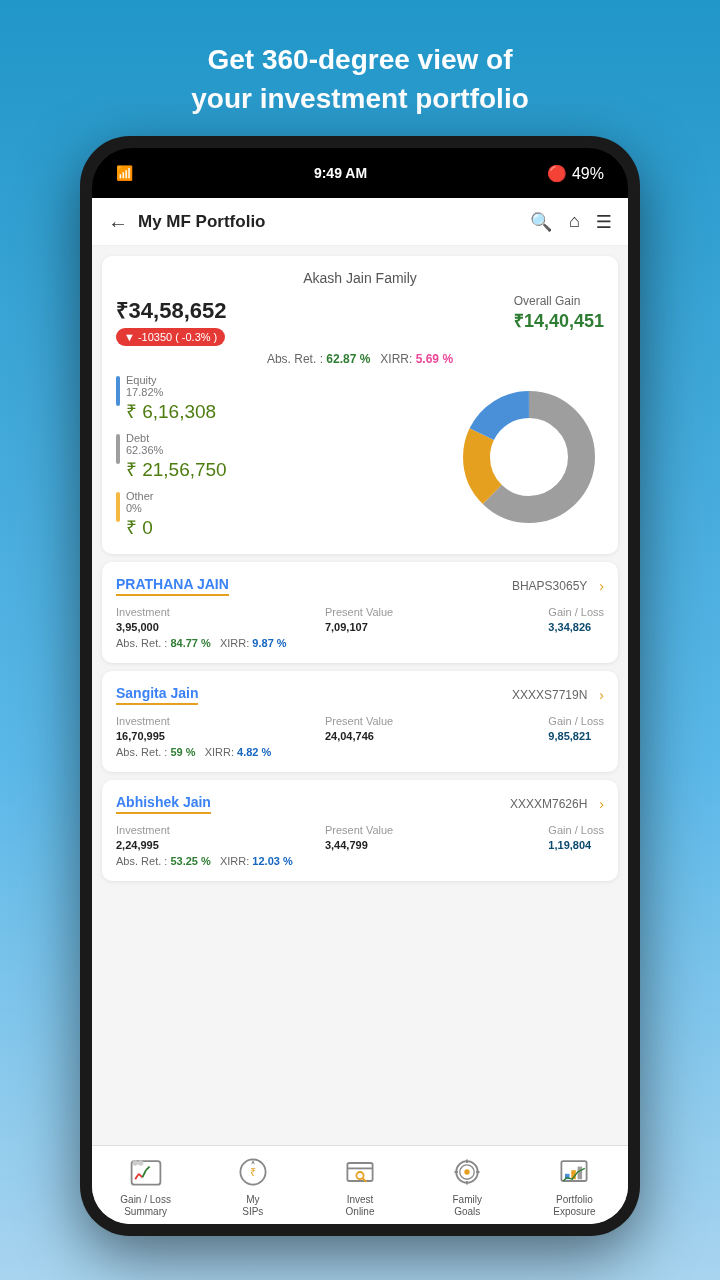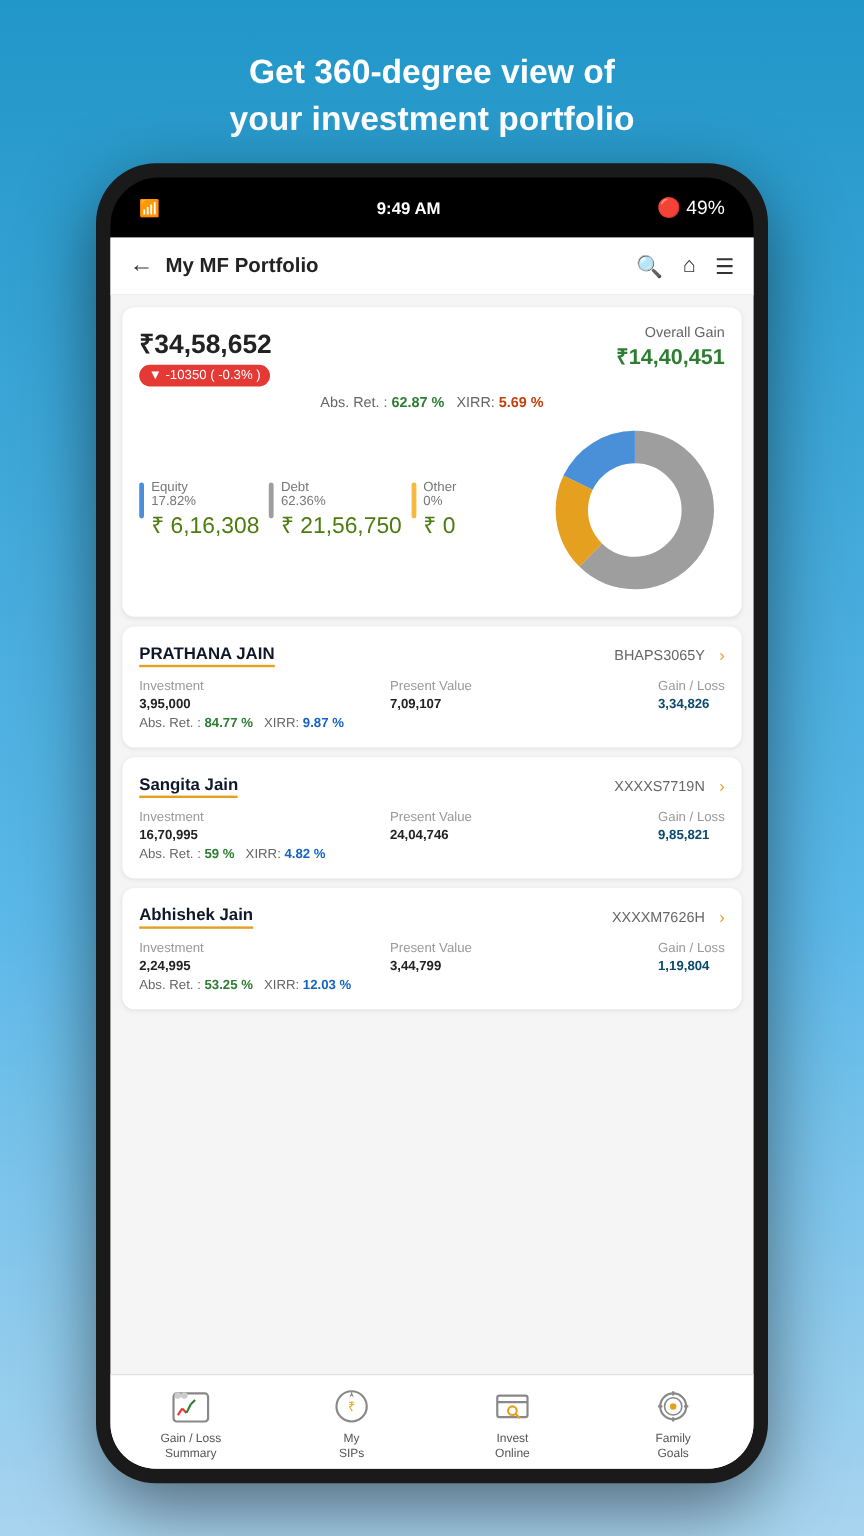--- a/index.html
+++ b/index.html
@@ -106,39 +106,40 @@
       background: #e53935;
       color: white;
       border-radius: 12px;
       padding: 3px 8px;
       font-size: 11px;
       display: inline-flex;
       align-items: center;
       gap: 3px;
       margin-top: 4px;
     }
-    .summary-right { text-align: right; }
+    .summary-right { }
     .overall-gain-label { font-size: 12px; color: #666; }
     .overall-gain-value { font-size: 18px; font-weight: 700; color: #2e7d32; }
     .abs-ret-row {
       text-align: center;
       font-size: 12px;
       color: #666;
       margin: 6px 0;
     }
     .abs-ret-row span.green { color: #2e7d32; font-weight: 600; }
-    .abs-ret-row span.blue { color: #c2410c; font-weight: 600; }
+    .abs-ret-row span.blue { color: #ec4899; font-weight: 600; }
     .chart-section {
       display: flex;
       align-items: center;
       margin-top: 8px;
     }
     .legend {
       flex: 1;
       display: flex;
+      flex-direction: column;
       gap: 8px;
     }
     .legend-item {
       display: flex;
       align-items: flex-start;
       gap: 6px;
     }
     .legend-bar {
       width: 4px;
       height: 30px;
@@ -167,21 +168,21 @@
     }
     .person-header {
       display: flex;
       align-items: center;
       justify-content: space-between;
       margin-bottom: 10px;
     }
     .person-name {
       font-size: 14px;
       font-weight: 700;
-      color: #0f172a;
+      color: #3b82f6;
       border-bottom: 2px solid #e6a020;
       padding-bottom: 2px;
     }
     .person-id {
       font-size: 12px;
       color: #666;
       display: flex;
       align-items: center;
       gap: 12px;
     }
@@ -254,20 +255,21 @@
       <div class="app-bar-icons">
         <span>🔍</span>
         <span>⌂</span>
         <span>☰</span>
       </div>
     </div>
 
     <div class="content">
 
       <div class="summary-card">
+        <div class="summary-title">Akash Jain Family</div>
         <div class="summary-top">
           <div class="summary-left">
             <div class="portfolio-value">₹34,58,652</div>
             <div class="change-badge">
               ▼ <span>-10350</span>
               (<span>-0.3%</span>)
             </div>
           </div>
           <div class="summary-right">
             <div class="overall-gain-label">Overall Gain</div>
@@ -449,16 +451,26 @@
           <circle cx="20" cy="20" r="8" fill="none" stroke="#888" stroke-width="1.5"></circle>
           <circle cx="20" cy="20" r="3" fill="#e6a020"></circle>
           <line x1="20" y1="6" x2="20" y2="10" stroke="#888" stroke-width="2"></line>
           <line x1="20" y1="30" x2="20" y2="34" stroke="#888" stroke-width="2"></line>
           <line x1="6" y1="20" x2="10" y2="20" stroke="#888" stroke-width="2"></line>
           <line x1="30" y1="20" x2="34" y2="20" stroke="#888" stroke-width="2"></line>
         </svg>
         <span class="nav-label">Family<br>Goals</span>
       </div>
 
+      <div class="nav-item">
+        <svg class="nav-icon" viewBox="0 0 40 40">
+          <rect x="6" y="8" width="28" height="22" rx="2" fill="none" stroke="#888" stroke-width="2"></rect>
+          <rect x="10" y="22" width="5" height="6" fill="#4a90d9"></rect>
+          <rect x="17" y="18" width="5" height="10" fill="#e6a020"></rect>
+          <rect x="24" y="14" width="5" height="14" fill="#9e9e9e"></rect>
+          <path d="M8 30 L12 26 L18 28 L24 20 L32 16" fill="none" stroke="#2e7d32" stroke-width="1.5"></path>
+        </svg>
+        <span class="nav-label">Portfolio<br>Exposure</span>
+      </div>
     </div>
 
   </div>
 </div>
 
 </body></html>

